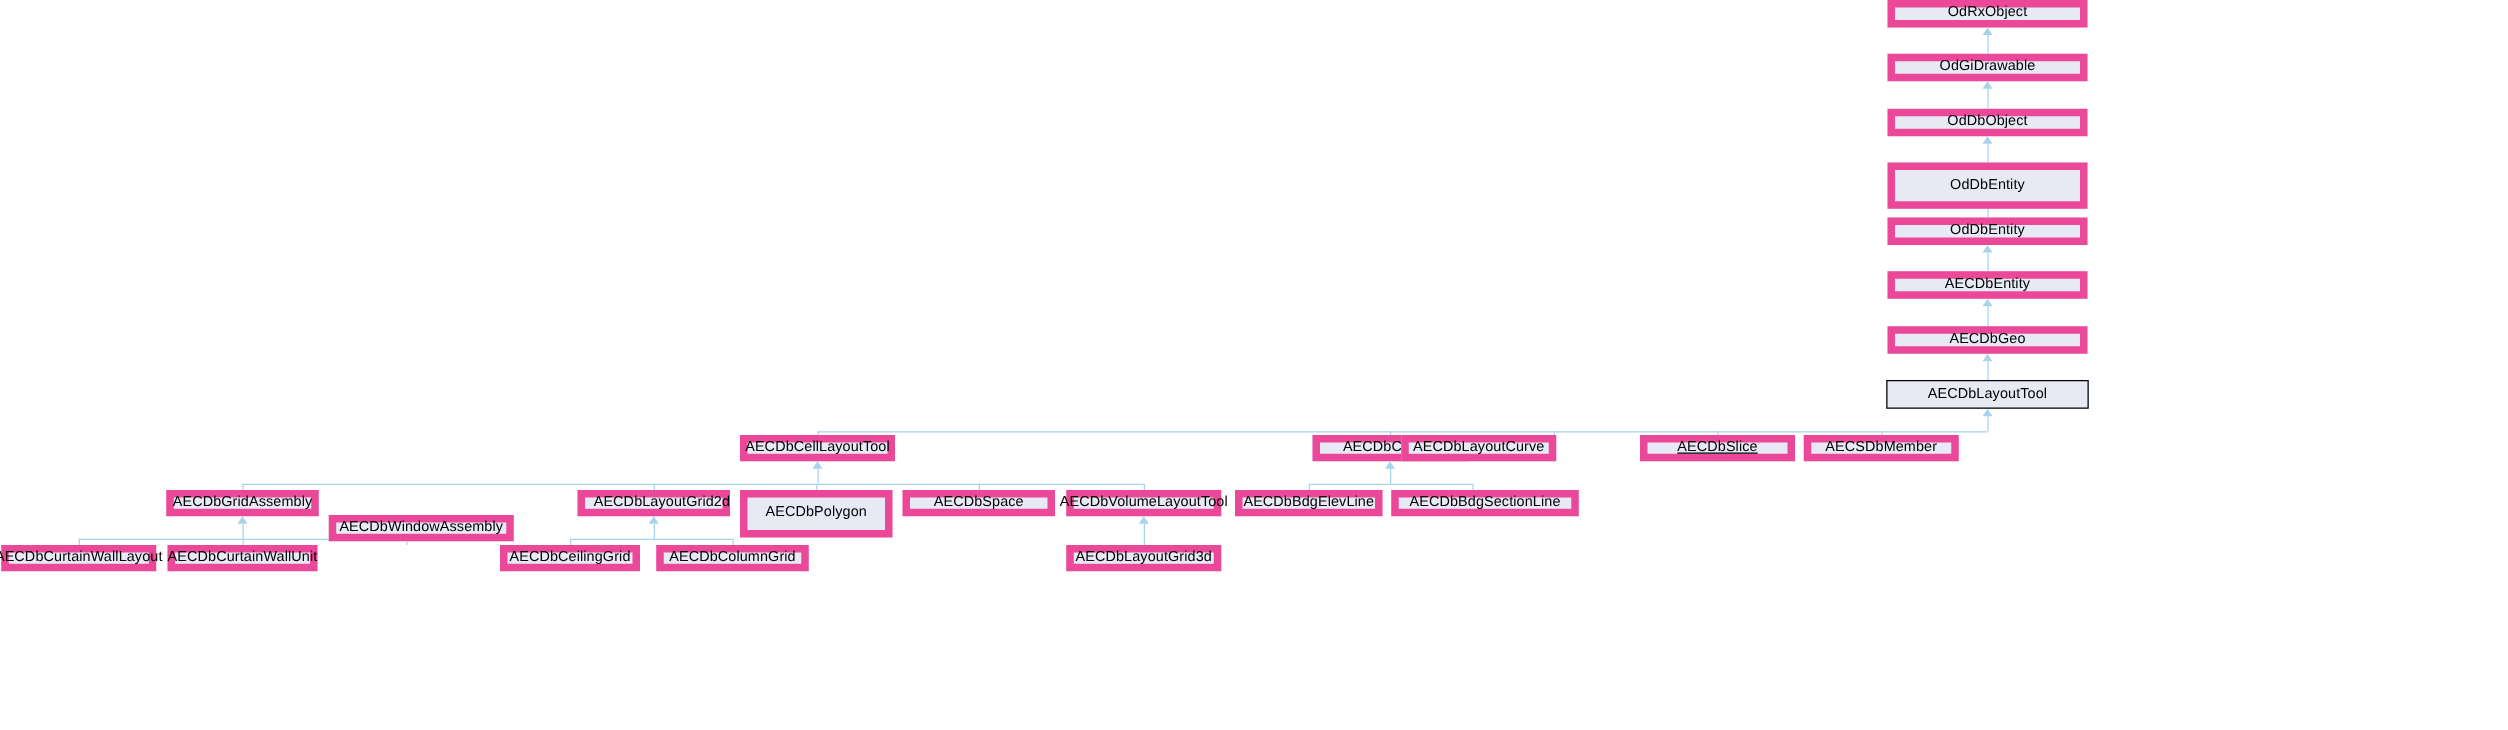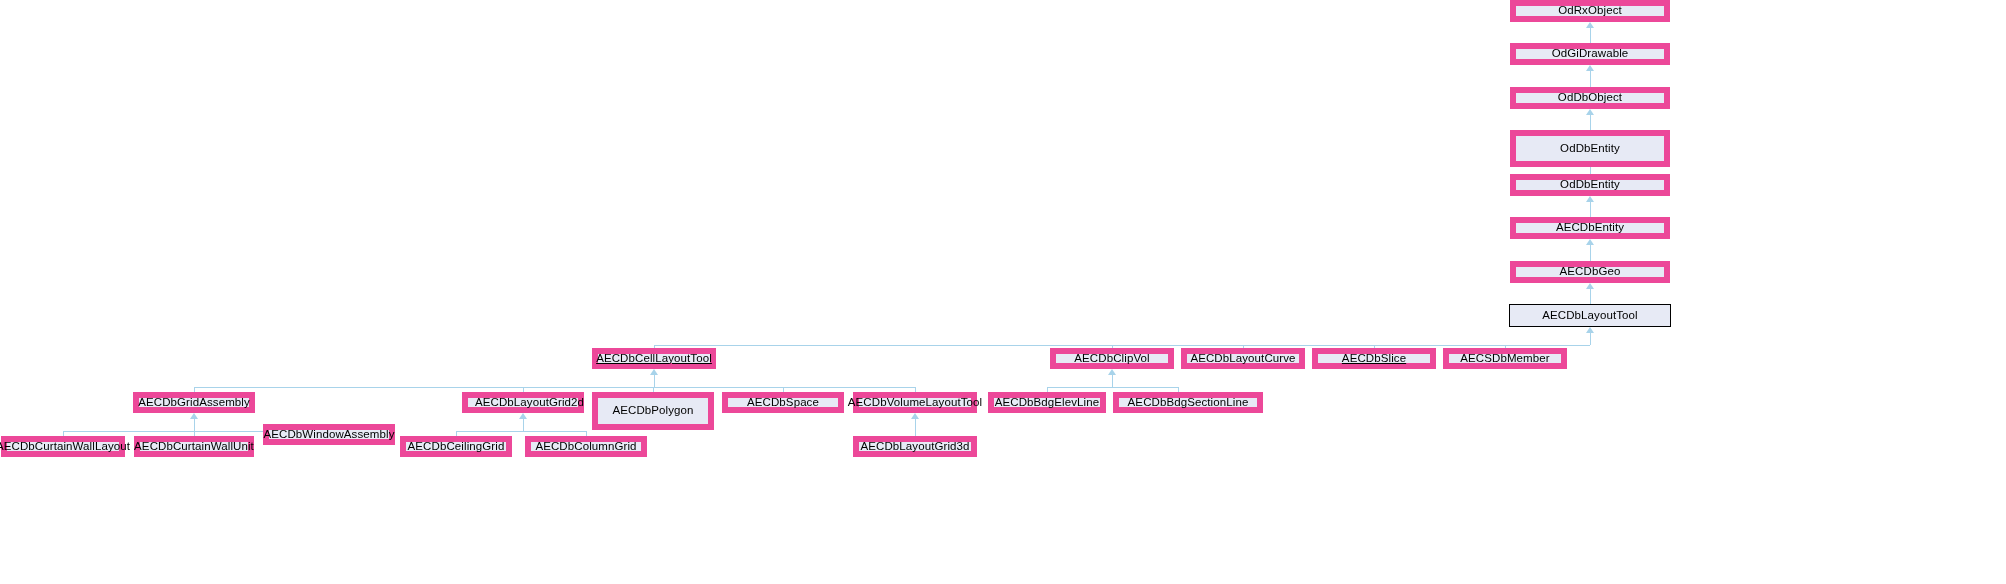--- a/index.html
+++ b/index.html
@@ -125,27 +125,27 @@
       </div>
       <div class="node" style="left: 1510px; top: 217px; width: 160px; height: 22px;">
         <span>AECDbEntity</span>
       </div>
       <div class="node" style="left: 1510px; top: 261px; width: 160px; height: 22px;">
         <span>AECDbGeo</span>
       </div>
       <div class="node current" style="left: 1509px; top: 304px; width: 162px; height: 23px;">
         <span>AECDbLayoutTool</span>
       </div>
-      <div class="node" style="left: 592px; top: 348px; width: 124px; height: 21px; text-decoration: underline;">
+      <div class="node" style="left: 592px; top: 348px; width: 124px; height: 21px;">
         <span>AECDbCellLayoutTool</span>
       </div>
       <div class="node" style="left: 1050px; top: 348px; width: 124px; height: 21px;">
         <span>AECDbClipVol</span>
       </div>
-      <div class="node" style="left: 1181px; top: 348px; width: 124px; height: 21px;">
+      <div class="node" style="left: 1121px; top: 348px; width: 124px; height: 21px;">
         <span>AECDbLayoutCurve</span>
       </div>
       <div class="node" style="left: 1312px; top: 348px; width: 124px; height: 21px; text-decoration: underline;">
         <span>AECDbSlice</span>
       </div>
       <div class="node" style="left: 1443px; top: 348px; width: 124px; height: 21px;">
         <span>AECSDbMember</span>
       </div>
       <div class="node" style="left: 133px; top: 392px; width: 122px; height: 21px;">
         <span>AECDbGridAssembly</span>
@@ -167,21 +167,21 @@
       </div>
       <div class="node" style="left: 1113px; top: 392px; width: 150px; height: 21px;">
         <span>AECDbBdgSectionLine</span>
       </div>
       <div class="node" style="left: 1px; top: 436px; width: 124px; height: 21px;">
         <span>AECDbCurtainWallLayout</span>
       </div>
       <div class="node" style="left: 134px; top: 436px; width: 120px; height: 21px;">
         <span>AECDbCurtainWallUnit</span>
       </div>
-      <div class="node" style="left: 263px; top: 424px; width: 132px; height: 21px;">
+      <div class="node" style="left: 263px; top: 412px; width: 148px; height: 21px;">
         <span>AECDbWindowAssembly</span>
       </div>
       <div class="node" style="left: 400px; top: 436px; width: 112px; height: 21px;">
         <span>AECDbCeilingGrid</span>
       </div>
       <div class="node" style="left: 525px; top: 436px; width: 122px; height: 21px;">
         <span>AECDbColumnGrid</span>
       </div>
       <div class="node" style="left: 853px; top: 436px; width: 124px; height: 21px;">
         <span>AECDbLayoutGrid3d</span>

